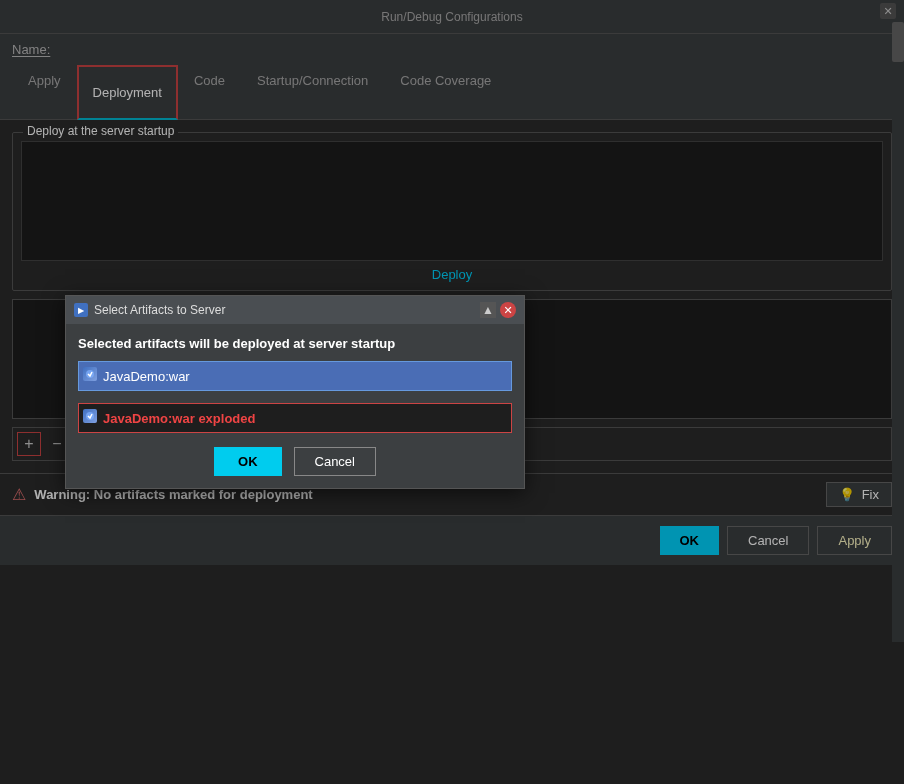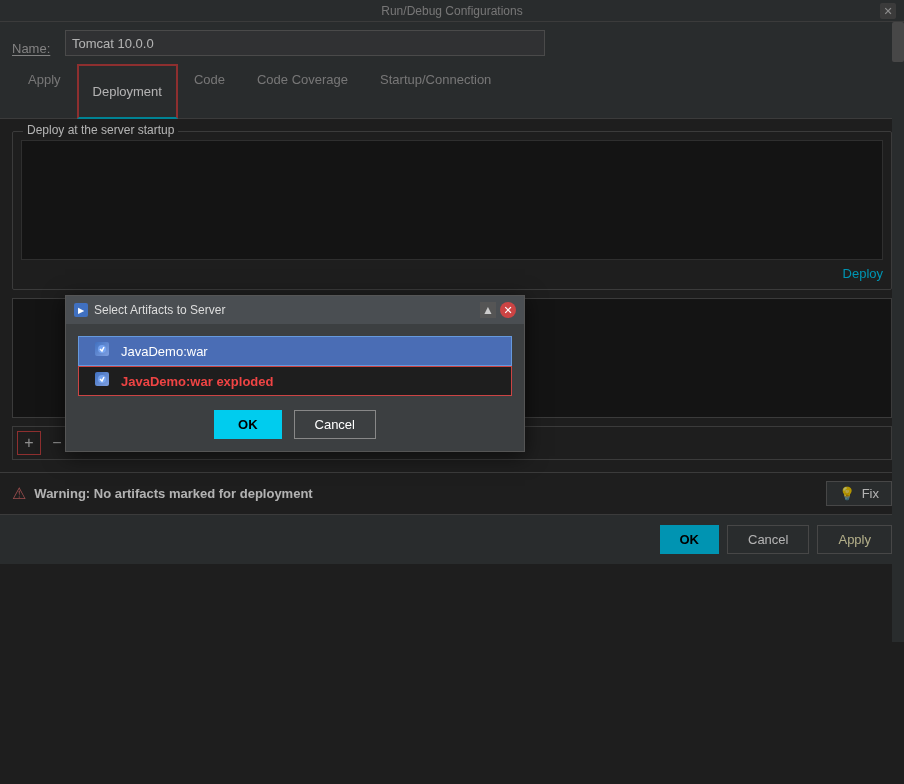--- a/index.html
+++ b/index.html
@@ -10,21 +10,21 @@
       font-family: 'Segoe UI', Arial, sans-serif;
       font-size: 13px;
       color: #bbbbbb;
       position: relative;
       overflow: hidden;
     }
 
     
     .title-bar {
       background: #3c3f41;
-      height: 22px;
+      height: 34px;
       display: flex;
       align-items: center;
       justify-content: center;
       color: #aaa;
       font-size: 12px;
       border-bottom: 1px solid #555;
       position: relative;
     }
     .title-bar .close-btn {
       position: absolute;
@@ -38,21 +38,21 @@
       align-items: center;
       justify-content: center;
       color: #ccc;
       font-size: 11px;
       cursor: pointer;
     }
 
     
     .name-row {
       display: flex;
-      align-items: flex-end;
+      align-items: flex-start;
       padding: 8px 12px;
       background: #3c3f41;
       gap: 8px;
     }
     .name-label {
       color: #bbbbbb;
       font-size: 13px;
       text-decoration: underline;
       text-underline-offset: 2px;
       min-width: 45px;
@@ -322,24 +322,24 @@
     }
     .modal-description {
       color: #ffffff;
       font-size: 13px;
       font-weight: bold;
       margin-bottom: 10px;
     }
     .artifact-item {
       display: flex;
       align-items: center;
-      gap: 8px;
-      padding: 5px 16px;
-      cursor: pointer;
-      margin-bottom: 0;
+      gap: 2px;
+      padding: 5px 4px;
+      cursor: pointer;
+      margin-bottom: 12px;
       border: 1px solid transparent;
     }
     .artifact-item.selected {
       background: #4a6db5;
       border: 1px solid #6699dd;
     }
     .artifact-item.bordered {
       border: 1px solid #cc4444;
       background: #1e1e1e;
     }
@@ -420,47 +420,46 @@
 </head>
 <body>
 
 <div class="title-bar">
   <span>Run/Debug Configurations</span>
   <div class="close-btn">✕</div>
 </div>
 
 <div class="name-row">
   <label class="name-label">Name:</label>
-  <input class="name-input" type="text" value="Tomcat 10.0.0" style="">
 </div>
 
 <div class="tabs-bar">
   <div class="tab">
     <span>Apply</span>
   </div>
   <div class="tab active">
     <span>Deployment</span>
   </div>
   <div class="tab">
     <span>Code</span>
   </div>
   <div class="tab">
+    <span>Startup/Connection</span>
+  </div>
+  <div class="tab">
     <span>Code Coverage</span>
-  </div>
-  <div class="tab">
-    <span>Startup/Connection</span>
   </div>
 </div>
 
 <div class="main-content">
 
   <div class="deploy-section">
     <span class="deploy-section-title">Deploy at the server startup</span>
     <div class="deploy-table-area" style="height:110px;"></div>
-    <div style="display:flex; justify-content:flex-end; padding:6px 0 0 0;">
+    <div style="display:flex; justify-content:center; padding:6px 0 0 0;">
       <span class="deploy-cyan">Deploy</span>
     </div>
   </div>
 
   <div style="border: 1px solid #555; background: #1e1e1e; min-height: 120px; margin-bottom: 4px;"></div>
 
   <div class="toolbar-row">
     <button class="toolbar-btn">+</button>
     <button class="toolbar-btn no-border">−</button>
     <button class="toolbar-btn no-border">↑</button>
@@ -498,20 +497,21 @@
         </div>
         <span class="modal-title-text">Select Artifacts to Server</span>
       </div>
       <div class="modal-controls">
         <div class="modal-minimize">▲</div>
         <div class="modal-close">✕</div>
       </div>
     </div>
 
     <div class="modal-body">
+      <div class="modal-description">Selected artifacts will be deployed at server startup</div>
 
       <div class="artifact-item selected">
         <div class="artifact-icon">
           <div class="artifact-icon-inner">
             <svg viewBox="0 0 10 10" fill="none" xmlns="http://www.w3.org/2000/svg">
               <circle cx="5" cy="5" r="4" fill="#80b0ff" opacity="0.7"></circle>
               <path d="M3 5 L5 7 L7 3" stroke="white" stroke-width="1.5" fill="none"></path>
             </svg>
           </div>
         </div>

